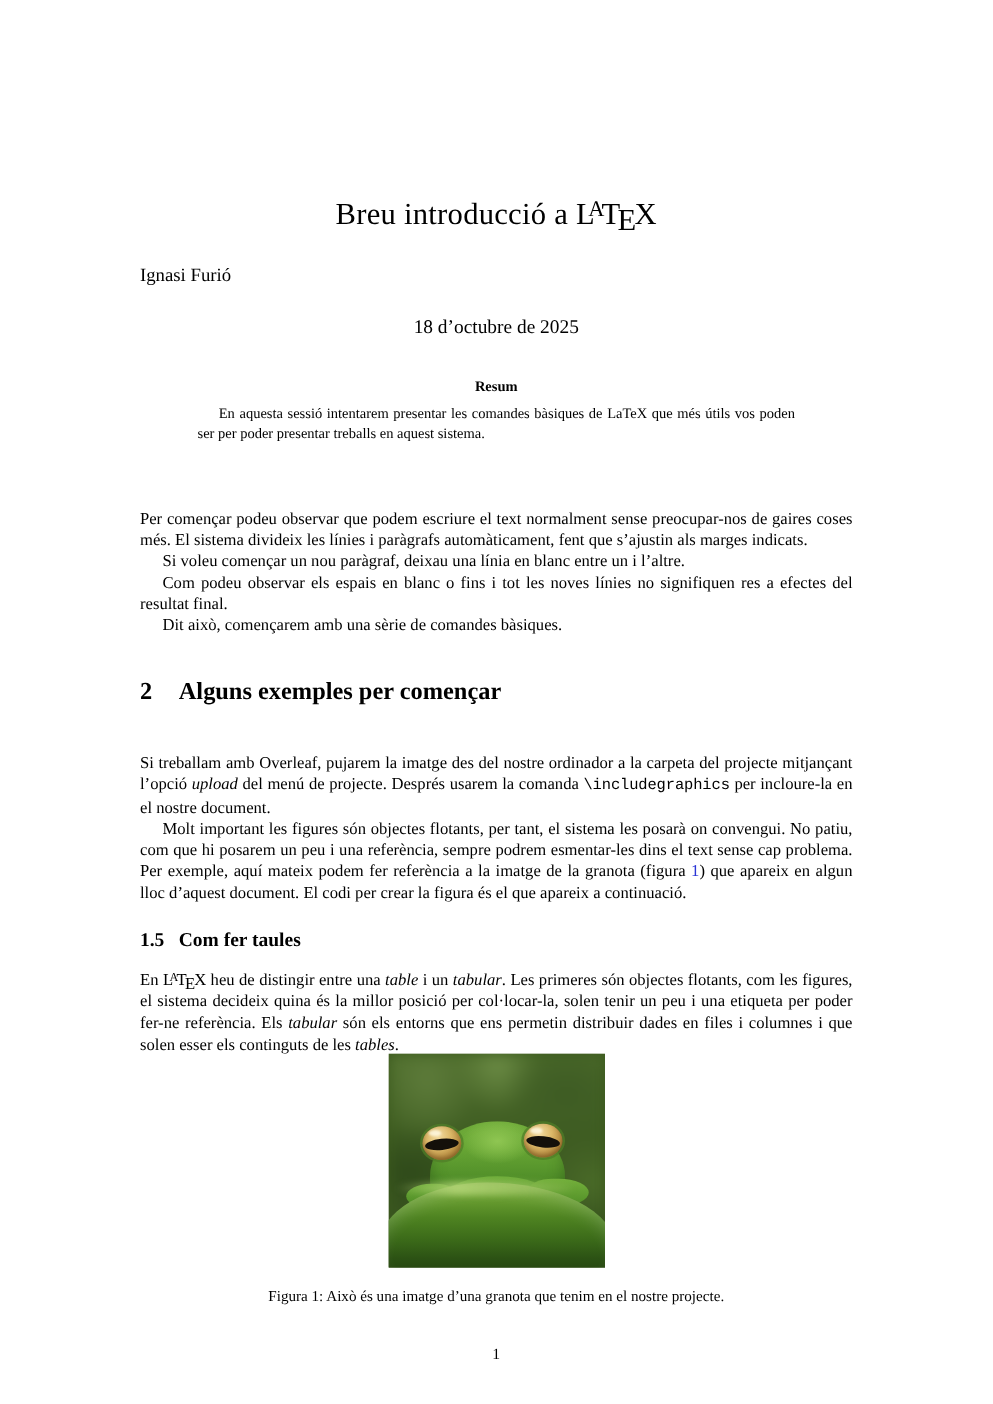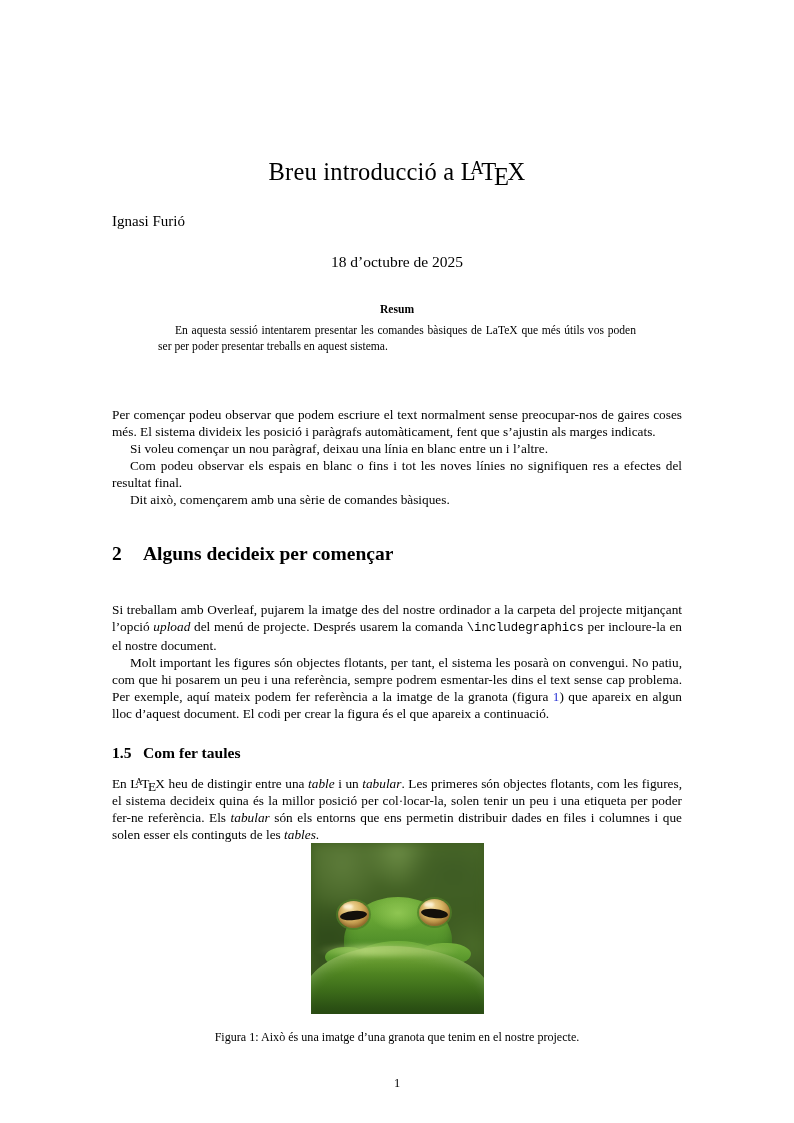--- a/index.html
+++ b/index.html
@@ -300,27 +300,27 @@
     <div class="date">18 d’octubre de 2025</div>
 
     <div class="abstract">
       <div class="abstract-title">Resum</div>
       <div class="abstract-body">En aquesta sessió intentarem presentar les comandes bàsiques de LaTeX que més útils vos poden ser per poder presentar treballs en aquest sistema.</div>
     </div>
 
     <div class="sp-sec-top"></div>
     <div class="sp-after-sec"></div>
 
-    <p class="body">Per començar podeu observar que podem escriure el text normalment sense preocupar-nos de gaires coses més. El sistema divideix les posició i paràgrafs automàticament, fent que s’ajustin als marges indicats.</p>
+    <p class="body">Per començar podeu observar que podem escriure el text normalment sense preocupar-nos de gaires coses més. El sistema divideix les línies i paràgrafs automàticament, fent que s’ajustin als marges indicats.</p>
     <p class="body ind">Si voleu començar un nou paràgraf, deixau una línia en blanc entre un i l’altre.</p>
     <p class="body ind">Com podeu observar els espais en blanc o fins i tot les noves línies no signifiquen res a efectes del resultat final.</p>
     <p class="body ind">Dit això, començarem amb una sèrie de comandes bàsiques.</p>
 
     <div class="sp-sec2-top"></div>
-    <h2 class="section"><span class="sec-num sec1-num">2</span><span>Alguns decideix per començar</span></h2>
+    <h2 class="section"><span class="sec-num sec1-num">2</span><span>Alguns exemples per començar</span></h2>
 
     <div class="sp-sub-top"></div>
     <div class="sp-after-sub"></div>
 
     <p class="body"><span>Si treballam amb Overleaf, pujarem la imatge des del nostre ordinador a la carpeta del projecte mitjançant l’opció </span><span class="ital">upload</span><span> del menú de projecte. Després usarem la comanda </span><span class="mono">\includegraphics</span><span> per incloure-la en el nostre document.</span></p>
 
     <p class="body ind"><span>Molt important les figures són objectes flotants, per tant, el sistema les posarà on convengui. No patiu, com que hi posarem un peu i una referència, sempre podrem esmentar-les dins el text sense cap problema. Per exemple, aquí mateix podem fer referència a la imatge de la granota (figura </span><span class="link" style="color: rgb(43, 53, 214);">1</span><span>) que apareix en algun lloc d’aquest document. El codi per crear la figura és el que apareix a continuació.</span></p>
 
     <div class="sp-sub-top"></div>
     <h3 class="subsection"><span class="sub-num">1.5</span><span>Com fer taules</span></h3>

